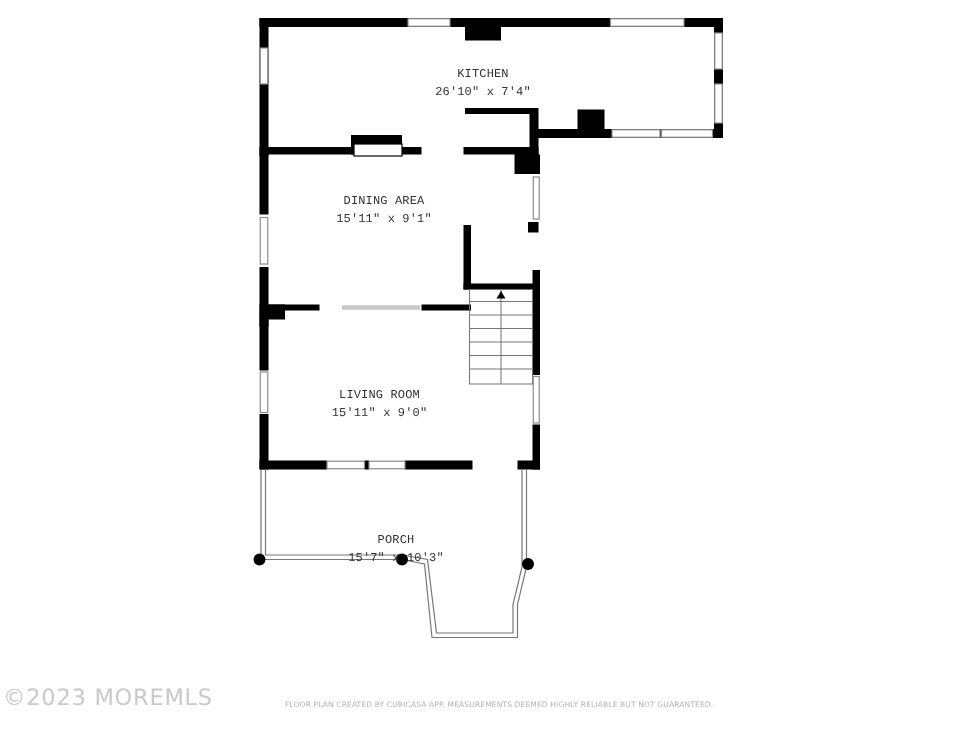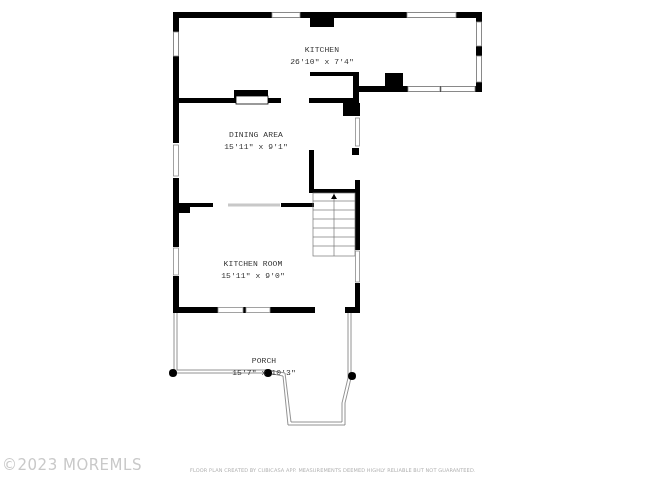--- a/index.html
+++ b/index.html
@@ -109,21 +109,21 @@
 
 <div class="room-label" style="left:322px; top:44px;">
   <div>KITCHEN</div>
   <div>26'10" x 7'4"</div>
 </div>
 <div class="room-label" style="left:256px; top:129px;">
   <div>DINING AREA</div>
   <div>15'11" x 9'1"</div>
 </div>
 <div class="room-label" style="left:253px; top:258px;">
-  <div>KITCHEN ROOM</div>
+  <div>LIVING ROOM</div>
   <div>15'11" x 9'0"</div>
 </div>
 <div class="room-label" style="left:264px; top:355px;">
   <div>PORCH</div>
   <div>15'7" x 10'3"</div>
 </div>
 
 <div class="watermark">©2023 MOREMLS</div>
 <div class="disclaimer">FLOOR PLAN CREATED BY CUBICASA APP. MEASUREMENTS DEEMED HIGHLY RELIABLE BUT NOT GUARANTEED.</div>
 

